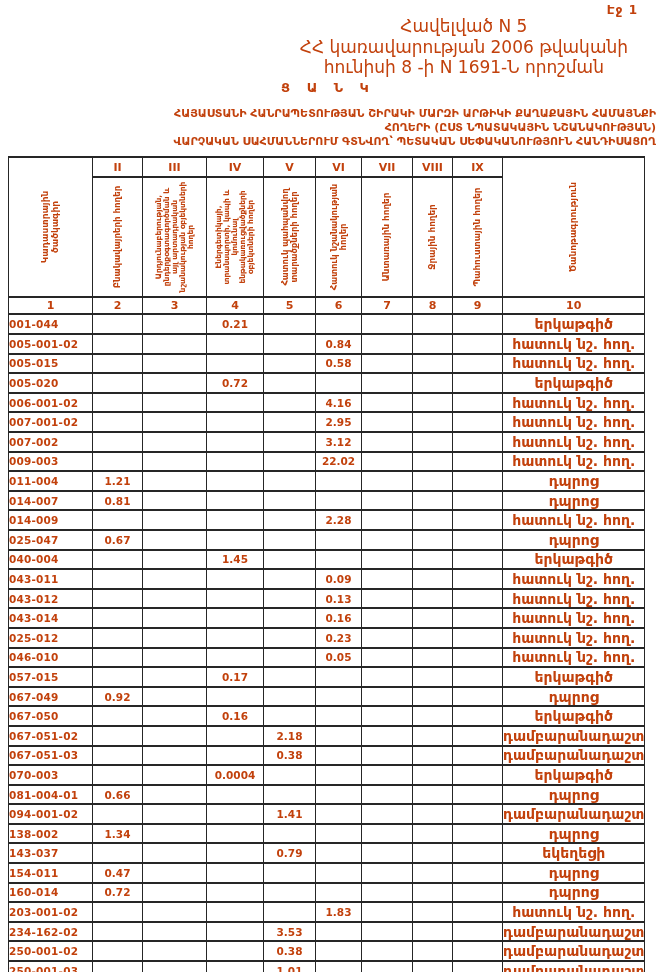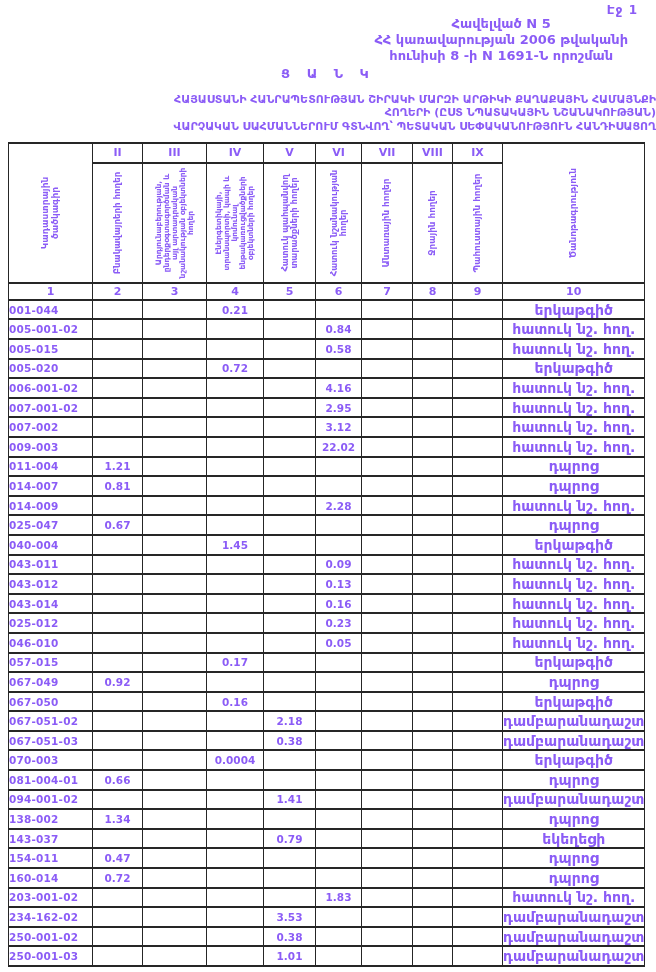--- a/index.html
+++ b/index.html
@@ -1,32 +1,32 @@
 <!DOCTYPE html>
 <html><head>
 <meta charset="utf-8">
 <style>
   html,body{margin:0;padding:0;background:#e8e8e8;}
   .page{
     position:relative;
     width:656px;height:972px;
     background:#ffffff;
     font-family:"DejaVu Sans",sans-serif;
-    color:#8b5cf6;
+    color:#c2410c;
     overflow:hidden;
   }
   .page-number{
     position:absolute;top:3px;right:18px;
     font-size:12px;font-weight:bold;letter-spacing:1px;
   }
   .appendix{
     margin:16px 28px 0 auto;
     width:max-content;
     text-align:center;
-    font-size:13px;font-weight:bold;
+    font-size:17px;font-weight:normal;
     line-height:1.22;
   }
   .doc-type{
     margin-top:2px;
     text-align:center;
     font-size:13px;font-weight:bold;
     letter-spacing:6px;
   }
   .doc-title{
     margin-top:12px;

